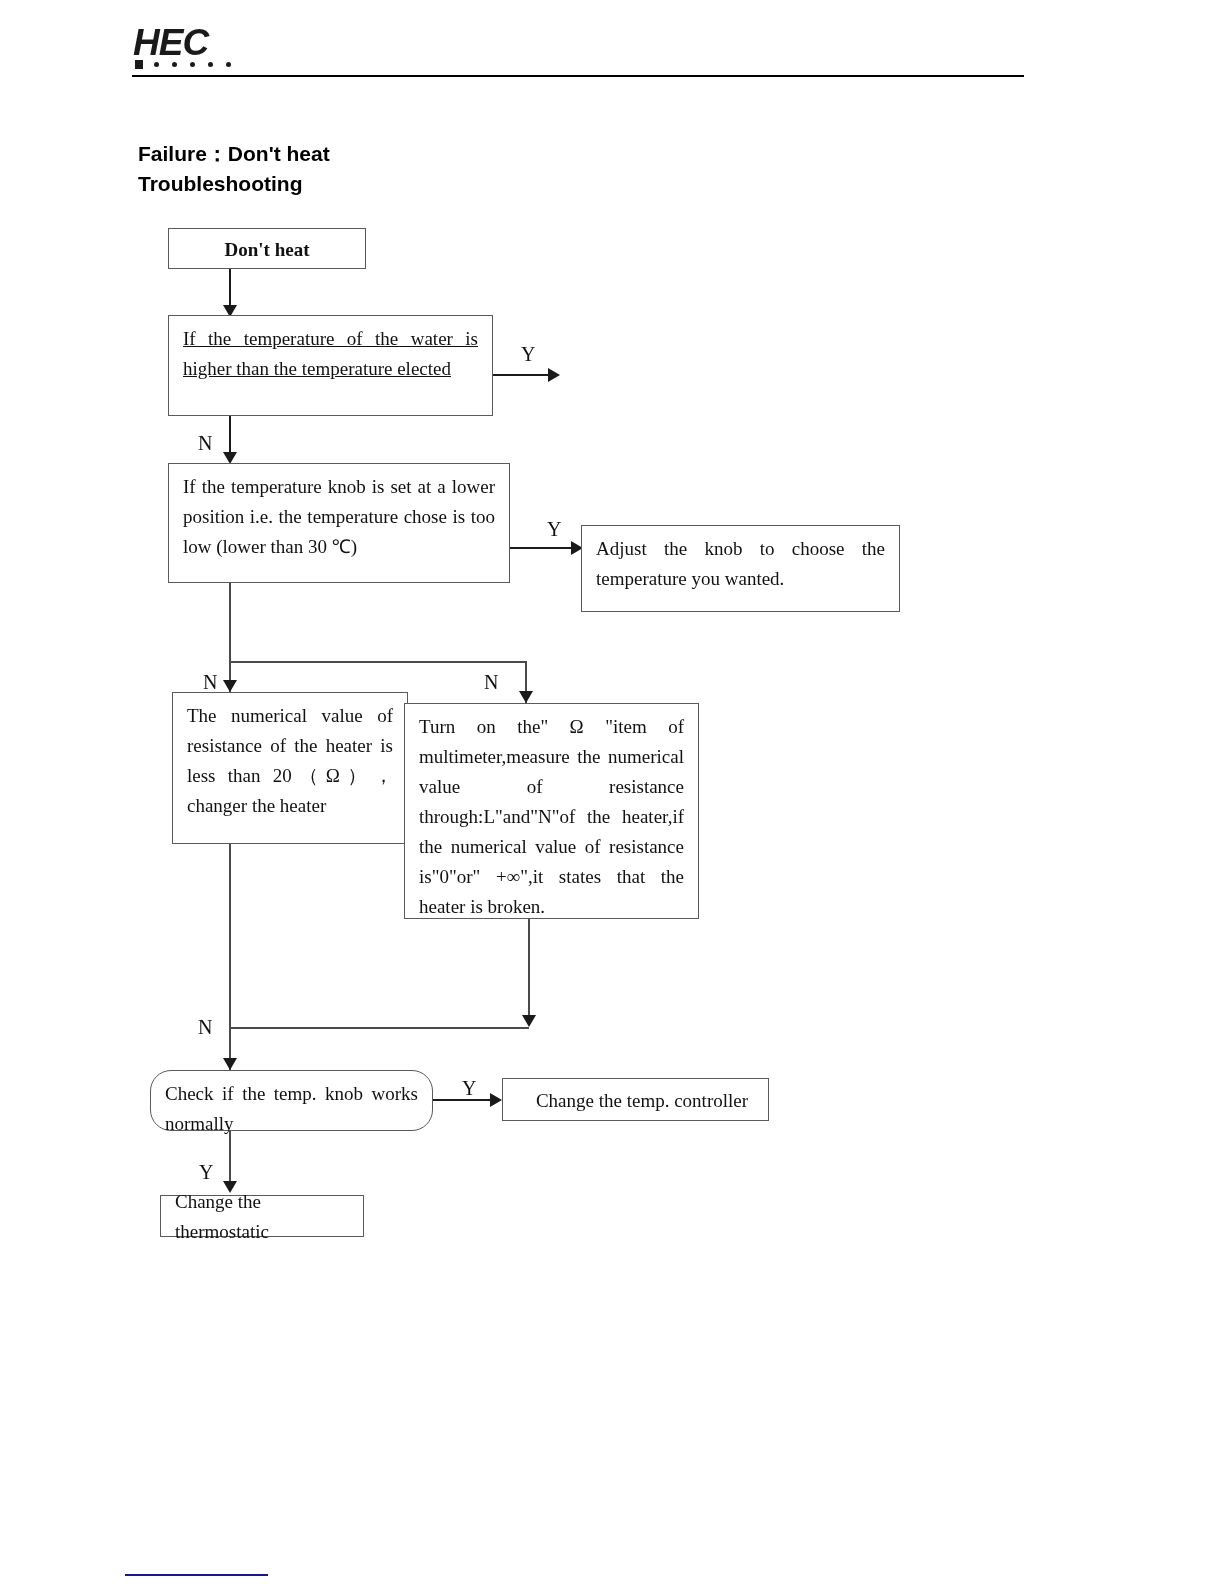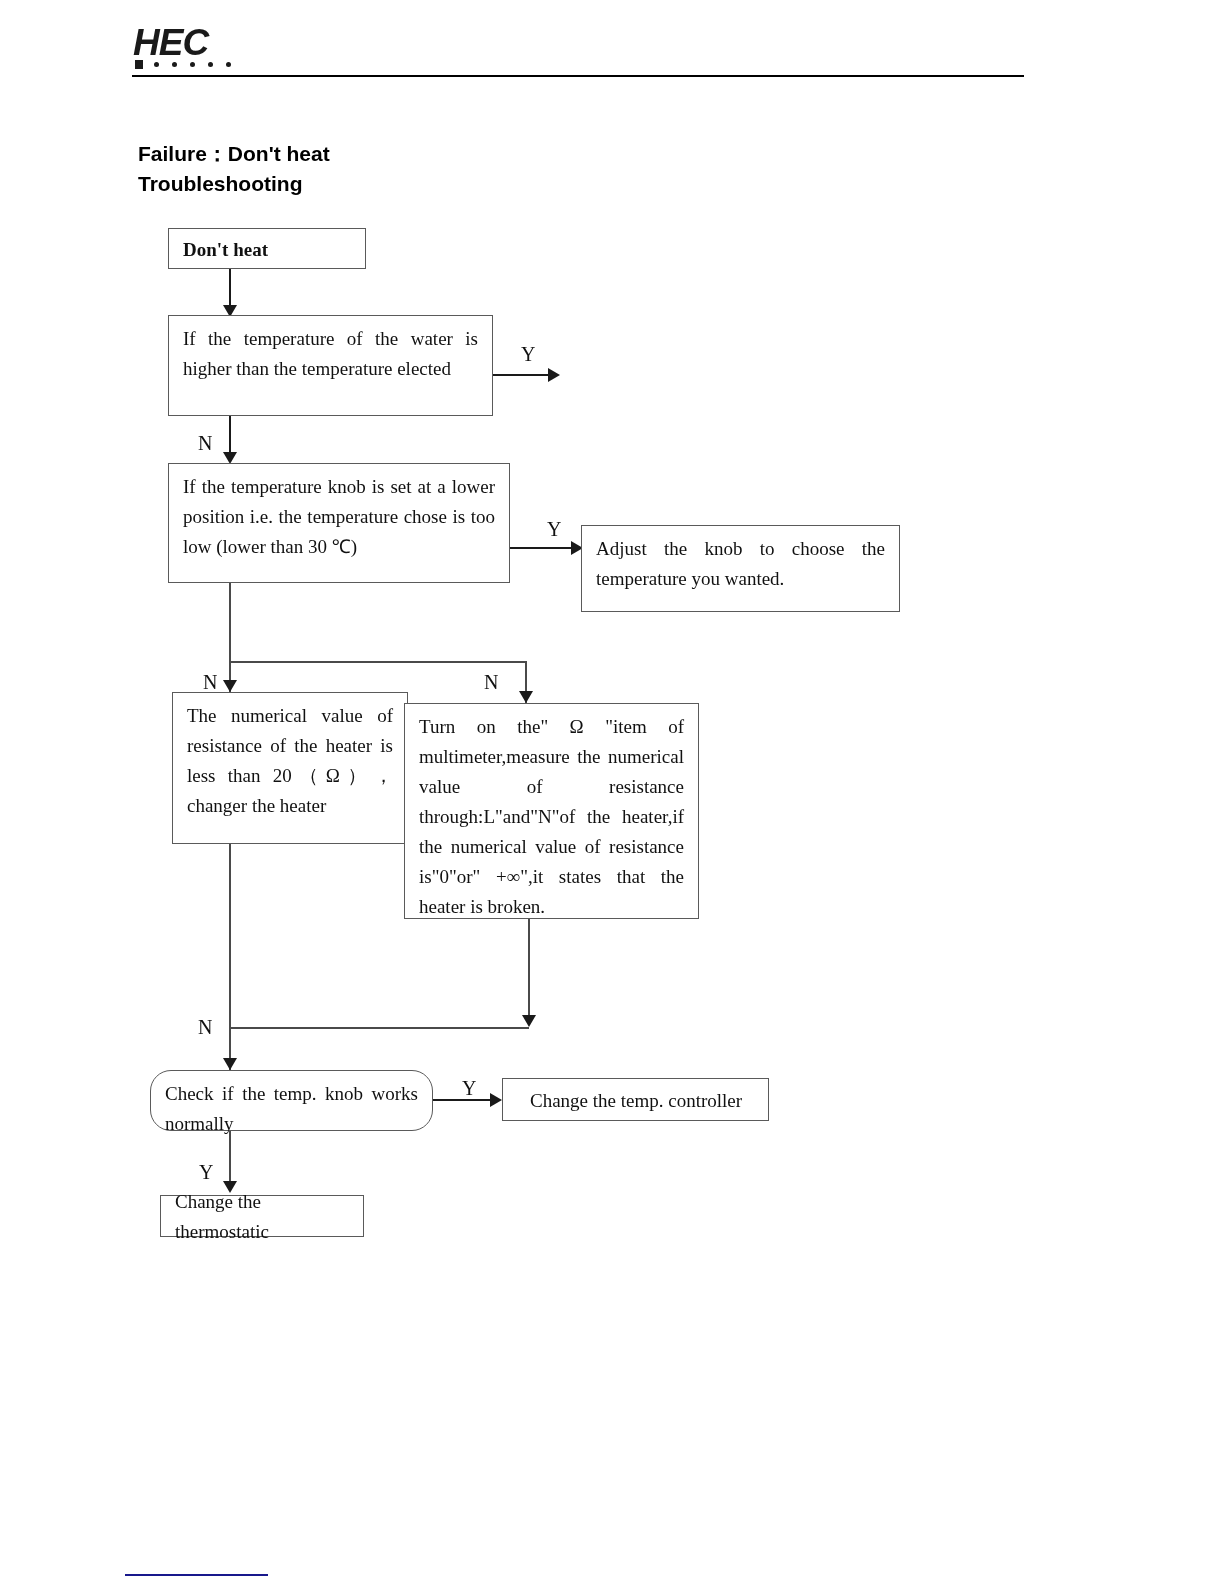--- a/index.html
+++ b/index.html
@@ -87,20 +87,21 @@
   
   .node {
     position: absolute;
     box-sizing: border-box;
     border: 1.5px solid #5a5a5a;
     background: #ffffff;
     font-family: "Liberation Serif", serif;
     font-size: 19px;
     line-height: 30px;
     color: #111111;
+    justify-content: center;
   }
   .node .node-text {
     display: block;
     padding: 8px 14px 6px 14px;
     text-align: justify;
     text-justify: inter-word;
     hyphens: none;
   }
   .node.start .node-text {
     font-weight: bold;
@@ -179,21 +180,21 @@
   <div id="page-title">Failure：Don't heat
 Troubleshooting</div>
 
   <div class="node start vcenter" style="left:168px; top:228px; width:198px; height:41px;">
     <span class="node-text">Don't heat</span>
   </div>
 
   <div class="ln v dark" style="left:229px; top:269px; width:2px; height:41px;"></div>
   <div class="arrow-down" style="left:223px; top:305px;"></div>
 
-  <div class="node" style="left:168px; top:315px; width:325px; height:101px;">
+  <div class="node" style="left:168px; top:315px; width:325px; height:101px;text-decoration:underline;">
     <span class="node-text">If the temperature of the water is higher than the temperature elected</span>
   </div>
 
   <div class="ln h dark" style="left:493px; top:374px; width:58px; height:2px;"></div>
   <div class="arrow-right" style="left:548px; top:368px;"></div>
   <div class="edge-label" style="left:521px; top:343px;">Y</div>
 
 
   <div class="ln v dark" style="left:229px; top:416px; width:2px; height:45px;"></div>
   <div class="arrow-down" style="left:223px; top:452px;"></div>

